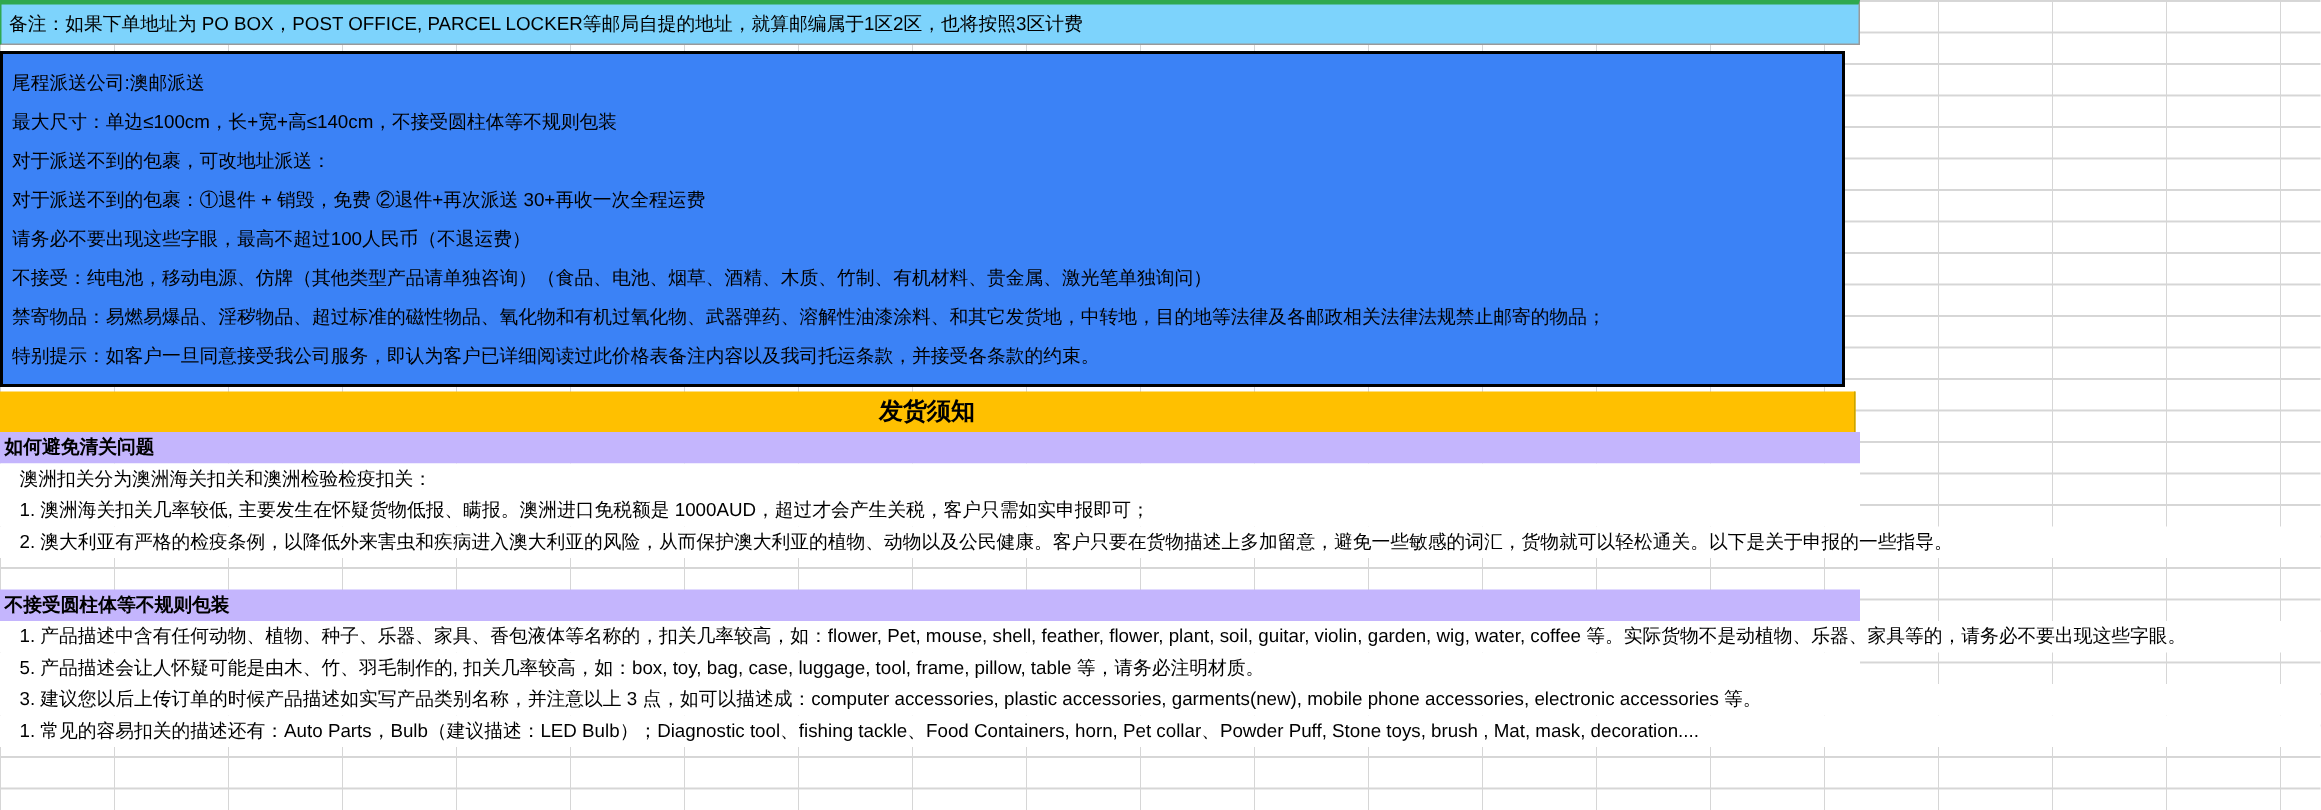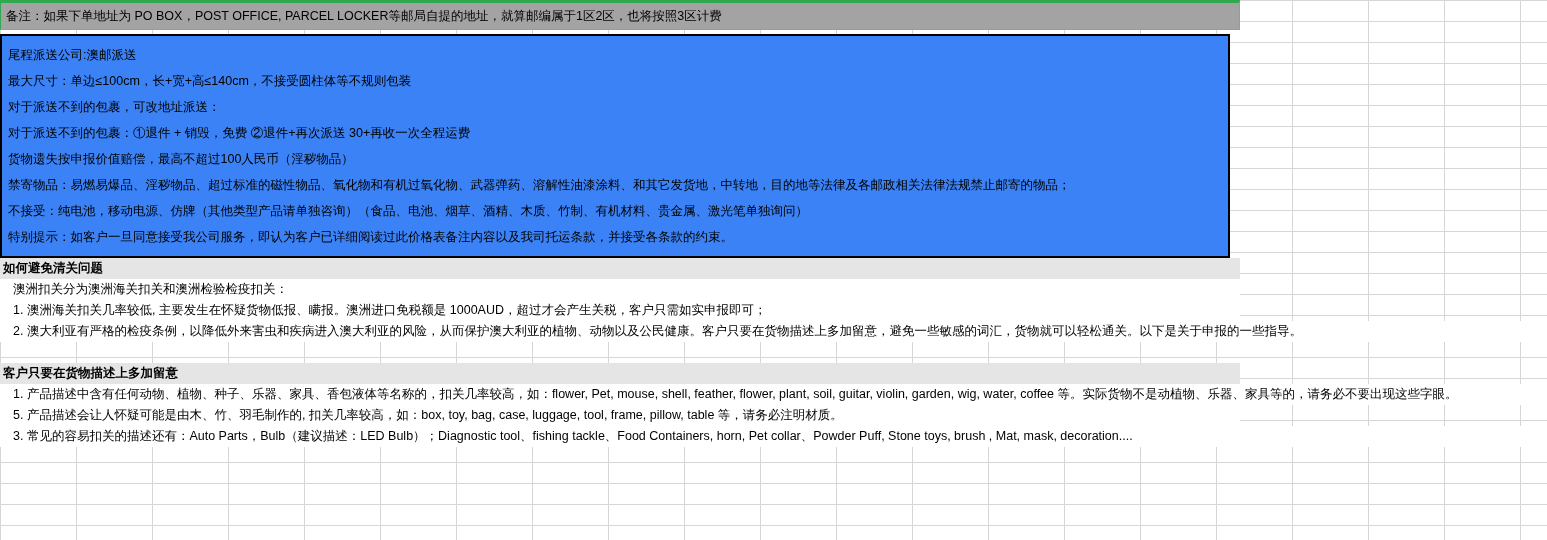--- a/index.html
+++ b/index.html
@@ -33,21 +33,21 @@
   }
   
   .note-row {
     position: relative;
     width: 1240px;
     height: 30px;
     border-top: 3px solid #2fa84f;
     border-left: 1px solid #2fa84f;
     border-right: 1px solid #9a9a9a;
     border-bottom: 1px solid #9a9a9a;
-    background: #a3a3a3;
+    background: #7dd3fc;
     display: flex;
     align-items: center;
     padding-left: 5px;
   }
   .note-row .txt { font-size: 12.5px; }
 
   
   .block {
     width: 1230px;
     border: 2px solid #000000;
@@ -82,21 +82,21 @@
   .notice {
     width: 1547px;
     background: transparent;
   }
   .notice .hdr {
     font-weight: bold;
     font-size: 12.5px;
     height: 21px;
     line-height: 21px;
     padding-left: 3px;
-    background: #e5e5e5;
+    background: #c4b5fd;
     width: 1240px;
   }
   .notice .row {
     height: 21px;
     line-height: 21px;
     padding-left: 13px;
     font-size: 12.5px;
     white-space: nowrap;
     background: #ffffff;
     overflow: hidden;
@@ -114,32 +114,36 @@
 
   <div class="note-row">
     <span class="txt">备注：如果下单地址为 PO BOX，POST OFFICE, PARCEL LOCKER等邮局自提的地址，就算邮编属于1区2区，也将按照3区计费</span>
   </div>
 
   <div class="block">
     <div class="line">尾程派送公司:澳邮派送</div>
     <div class="line">最大尺寸：单边≤100cm，长+宽+高≤140cm，不接受圆柱体等不规则包装</div>
     <div class="line">对于派送不到的包裹，可改地址派送：</div>
     <div class="line">对于派送不到的包裹：①退件 + 销毁，免费  ②退件+再次派送 30+再收一次全程运费</div>
-    <div class="line">货物遗失按申报价值赔偿，最高不超过100人民币（淫秽物品）</div>
+    <div class="line">请务必不要出现这些字眼，最高不超过100人民币（不退运费）</div>
+    <div class="line">不接受：纯电池，移动电源、仿牌（其他类型产品请单独咨询）（食品、电池、烟草、酒精、木质、竹制、有机材料、贵金属、激光笔单独询问）</div>
     <div class="line">禁寄物品：易燃易爆品、淫秽物品、超过标准的磁性物品、氧化物和有机过氧化物、武器弹药、溶解性油漆涂料、和其它发货地，中转地，目的地等法律及各邮政相关法律法规禁止邮寄的物品；</div>
-    <div class="line">不接受：纯电池，移动电源、仿牌（其他类型产品请单独咨询）（食品、电池、烟草、酒精、木质、竹制、有机材料、贵金属、激光笔单独询问）</div>
     <div class="line">特别提示：如客户一旦同意接受我公司服务，即认为客户已详细阅读过此价格表备注内容以及我司托运条款，并接受各条款的约束。</div>
   </div>
 
+  <div class="banner">
+    <span>发货须知</span>
+  </div>
 
   <div class="notice">
     <div class="hdr">如何避免清关问题</div>
     <div class="row w1240">澳洲扣关分为澳洲海关扣关和澳洲检验检疫扣关：</div>
     <div class="row w1240">1. 澳洲海关扣关几率较低, 主要发生在怀疑货物低报、瞒报。澳洲进口免税额是 1000AUD，超过才会产生关税，客户只需如实申报即可；</div>
     <div class="row wide">2. 澳大利亚有严格的检疫条例，以降低外来害虫和疾病进入澳大利亚的风险，从而保护澳大利亚的植物、动物以及公民健康。客户只要在货物描述上多加留意，避免一些敏感的词汇，货物就可以轻松通关。以下是关于申报的一些指导。</div>
     <div class="spacer"></div>
-    <div class="hdr">客户只要在货物描述上多加留意</div>
+    <div class="hdr">不接受圆柱体等不规则包装</div>
     <div class="row wide">1. 产品描述中含有任何动物、植物、种子、乐器、家具、香包液体等名称的，扣关几率较高，如：flower, Pet, mouse, shell, feather, flower, plant, soil, guitar, violin, garden, wig, water, coffee 等。实际货物不是动植物、乐器、家具等的，请务必不要出现这些字眼。</div>
     <div class="row w1240">5. 产品描述会让人怀疑可能是由木、竹、羽毛制作的, 扣关几率较高，如：box, toy, bag, case, luggage, tool, frame, pillow, table 等，请务必注明材质。</div>
-    <div class="row wide">3. 常见的容易扣关的描述还有：Auto Parts，Bulb（建议描述：LED Bulb）；Diagnostic tool、fishing tackle、Food Containers, horn, Pet collar、Powder Puff, Stone toys, brush , Mat, mask, decoration....</div>
+    <div class="row wide">3. 建议您以后上传订单的时候产品描述如实写产品类别名称，并注意以上 3 点，如可以描述成：computer accessories, plastic accessories, garments(new), mobile phone accessories, electronic accessories 等。</div>
+    <div class="row wide">1. 常见的容易扣关的描述还有：Auto Parts，Bulb（建议描述：LED Bulb）；Diagnostic tool、fishing tackle、Food Containers, horn, Pet collar、Powder Puff, Stone toys, brush , Mat, mask, decoration....</div>
   </div>
 
 </div>
 
 </body></html>

